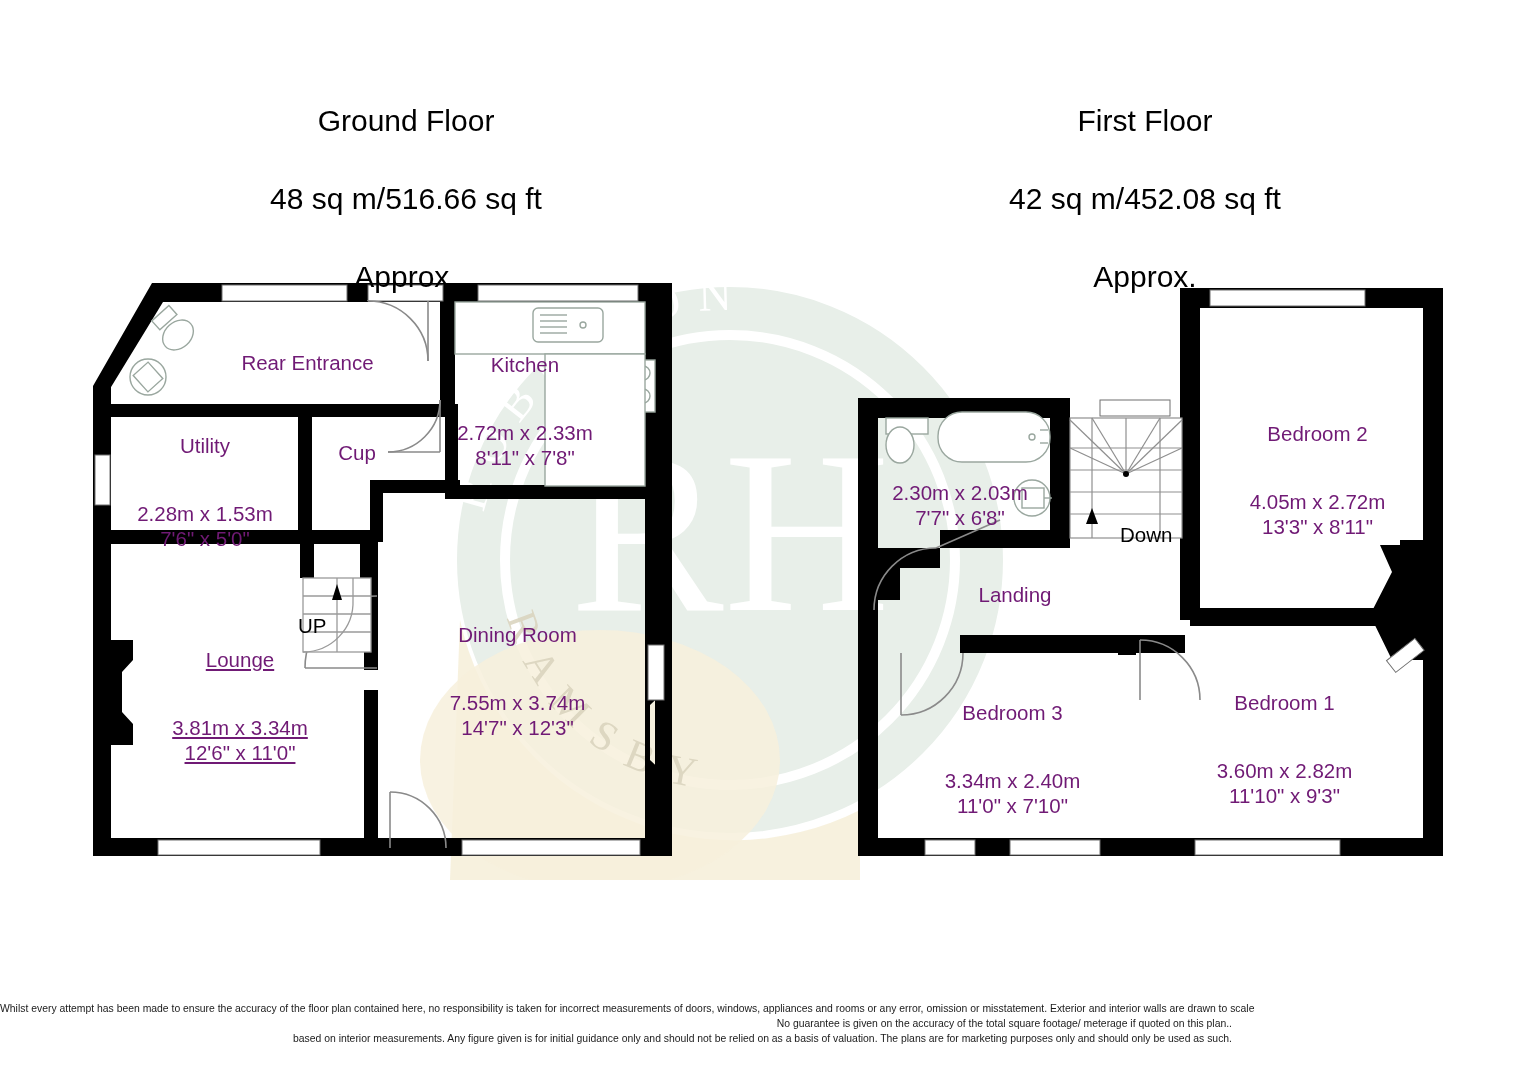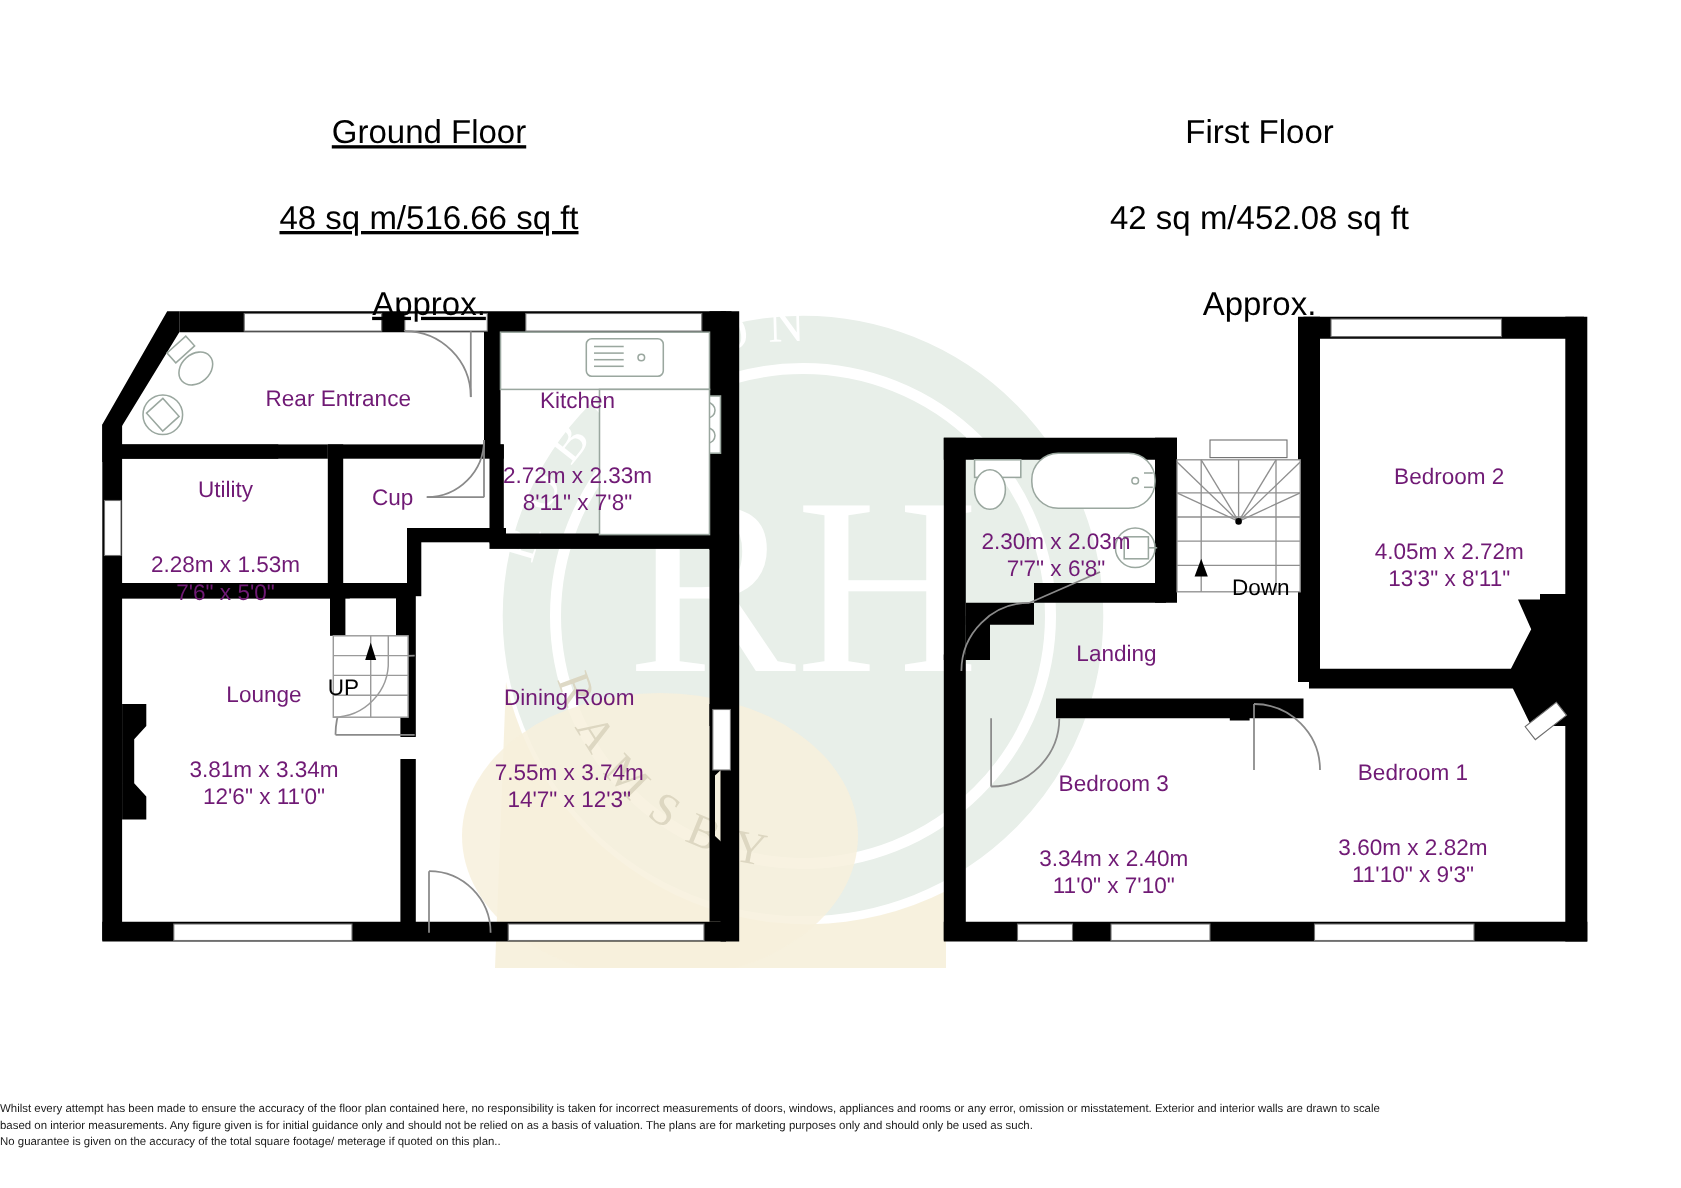--- a/index.html
+++ b/index.html
@@ -6,35 +6,35 @@
   body{
     width:1528px;height:1080px;position:relative;overflow:hidden;
     font-family:"Liberation Sans","DejaVu Sans",sans-serif;
     color:#000;
   }
   #plan{position:absolute;left:0;top:0;width:1528px;height:1080px;}
   .floor-title{
     position:absolute;text-align:center;line-height:1.30;
     font-size:30px;font-weight:400;color:#000;white-space:pre-line;
   }
-  #gf-title{left:150px;top:62px;width:480px;text-decoration:underline;}
+  #gf-title{left:166px;top:62px;width:480px;}
   #ff-title{left:905px;top:62px;width:480px;}
 
   .room{
     position:absolute;text-align:center;line-height:1.22;
     font-size:20.5px;color:#701a75;white-space:nowrap;
   }
   .room .nm{display:block;}
   .room .d1{display:block;margin-top:43px;}
   .room .d2{display:block;}
   .small-lbl{
     position:absolute;font-size:20.5px;white-space:nowrap;
   }
   #disclaimer{
-    position:absolute;left:0;top:1002px;width:1232px;text-align:left;
+    position:absolute;left:0;top:1002px;width:1232px;text-align:right;
     font-size:10.4px;line-height:1.42;color:#1a1a1a;
   }
   #disclaimer div{white-space:nowrap;}
 </style>
 </head>
 <body>
 
 <svg id="plan" viewBox="0 0 1528 1080">
   <defs>
 
@@ -300,21 +300,21 @@
 <div class="room" style="left:80px;top:433px;width:250px;">
   <span class="nm">Utility</span>
   <span class="d1">2.28m x 1.53m</span>
   <span class="d2">7'6" x 5'0"</span>
 </div>
 
 <div class="room" style="left:292px;top:440px;width:130px;">
   <span class="nm">Cup</span>
 </div>
 
-<div class="room" style="left:130px;top:619px;width:220px;">
+<div class="room" style="left:130px;top:647px;width:220px;text-decoration:underline;">
   <span class="nm">Lounge</span>
   <span class="d1">3.81m x 3.34m</span>
   <span class="d2">12'6" x 11'0"</span>
 </div>
 
 <div class="room" style="left:400px;top:622px;width:235px;">
   <span class="nm">Dining Room</span>
   <span class="d1">7.55m x 3.74m</span>
   <span class="d2">14'7" x 12'3"</span>
 </div>
@@ -345,15 +345,15 @@
 <div class="room" style="left:905px;top:700px;width:215px;">
   <span class="nm">Bedroom 3</span>
   <span class="d1">3.34m x 2.40m</span>
   <span class="d2">11'0" x 7'10"</span>
 </div>
 
 <div class="small-lbl" style="left:1120px;top:523px;width:100px;">Down</div>
 
 <div id="disclaimer">
   <div>Whilst every attempt has been made to ensure the accuracy of the floor plan contained here, no responsibility is taken for incorrect measurements of doors, windows, appliances and rooms or any error, omission or misstatement. Exterior and interior walls are drawn to scale</div>
+  <div>No guarantee is given on the accuracy of the total square footage/ meterage if quoted on this plan..</div>
   <div>based on interior measurements. Any figure given is for initial guidance only and should not be relied on as a basis of valuation. The plans are for marketing purposes only and should only be used as such.</div>
-  <div>No guarantee is given on the accuracy of the total square footage/ meterage if quoted on this plan..</div>
 </div>
 
 </body></html>

